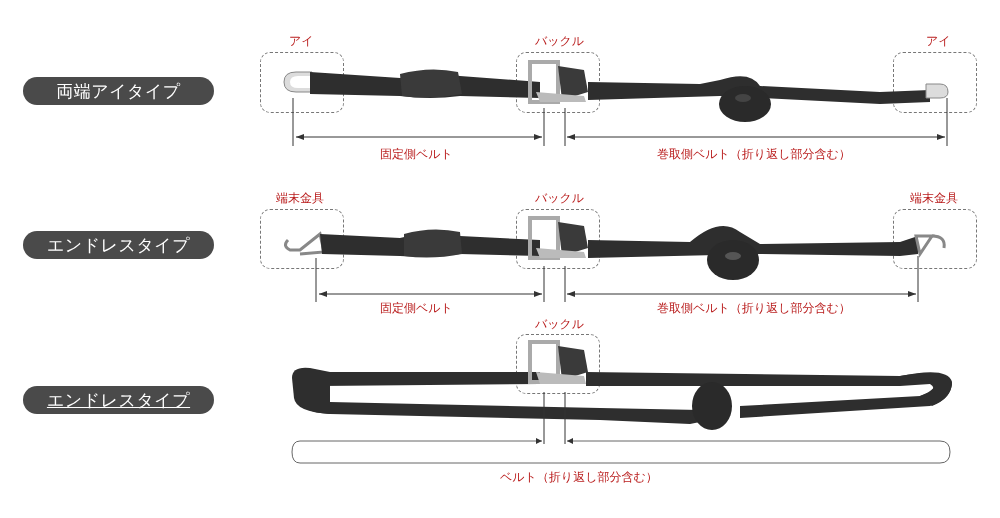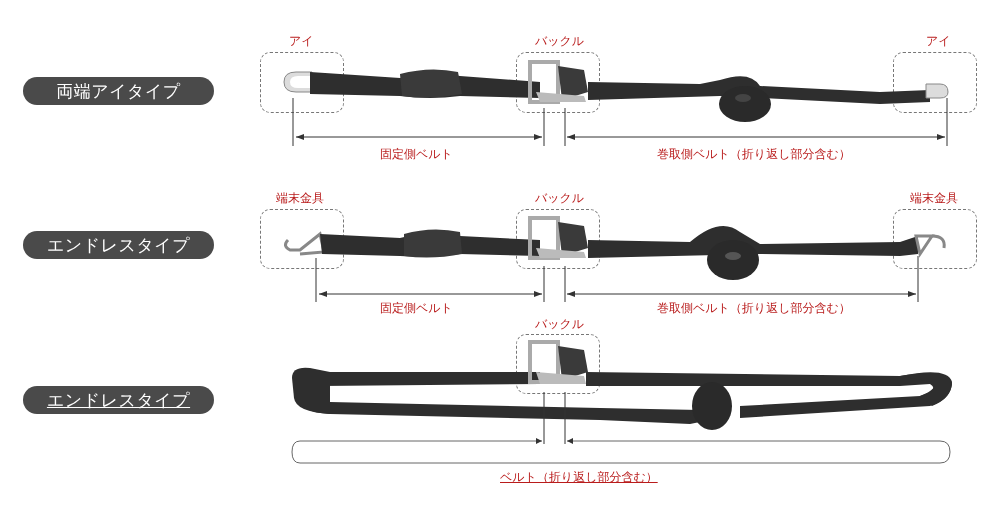--- a/index.html
+++ b/index.html
@@ -34,21 +34,21 @@
 <div class="lbl" style="left:910px;top:190px;">端末金具</div>
 <div class="lbl" style="left:380px;top:300px;">固定側ベルト</div>
 <div class="lbl" style="left:657px;top:300px;">巻取側ベルト（折り返し部分含む）</div>
 
 <div class="dbox" style="left:260px;top:209px;width:84px;height:60px;"></div>
 <div class="dbox" style="left:516px;top:209px;width:84px;height:60px;"></div>
 <div class="dbox" style="left:893px;top:209px;width:84px;height:60px;"></div>
 
 <div class="lbl" style="left:535px;top:316px;">バックル</div>
 <div class="dbox" style="left:516px;top:334px;width:84px;height:60px;"></div>
-<div class="lbl" style="left:500px;top:469px;text-decoration:underline;">ベルト（折り返し部分含む）</div>
+<div class="lbl" style="left:500px;top:469px;">ベルト（折り返し部分含む）</div>
 
 <svg class="art" width="1000" height="518">
   <defs>
     <marker id="arr" markerWidth="8" markerHeight="6" refX="8" refY="3" orient="auto">
       <path d="M0,0 L8,3 L0,6 z" fill="#333"></path>
     </marker>
     <marker id="arrS" markerWidth="8" markerHeight="6" refX="0" refY="3" orient="auto">
       <path d="M8,0 L0,3 L8,6 z" fill="#333"></path>
     </marker>
   </defs>

